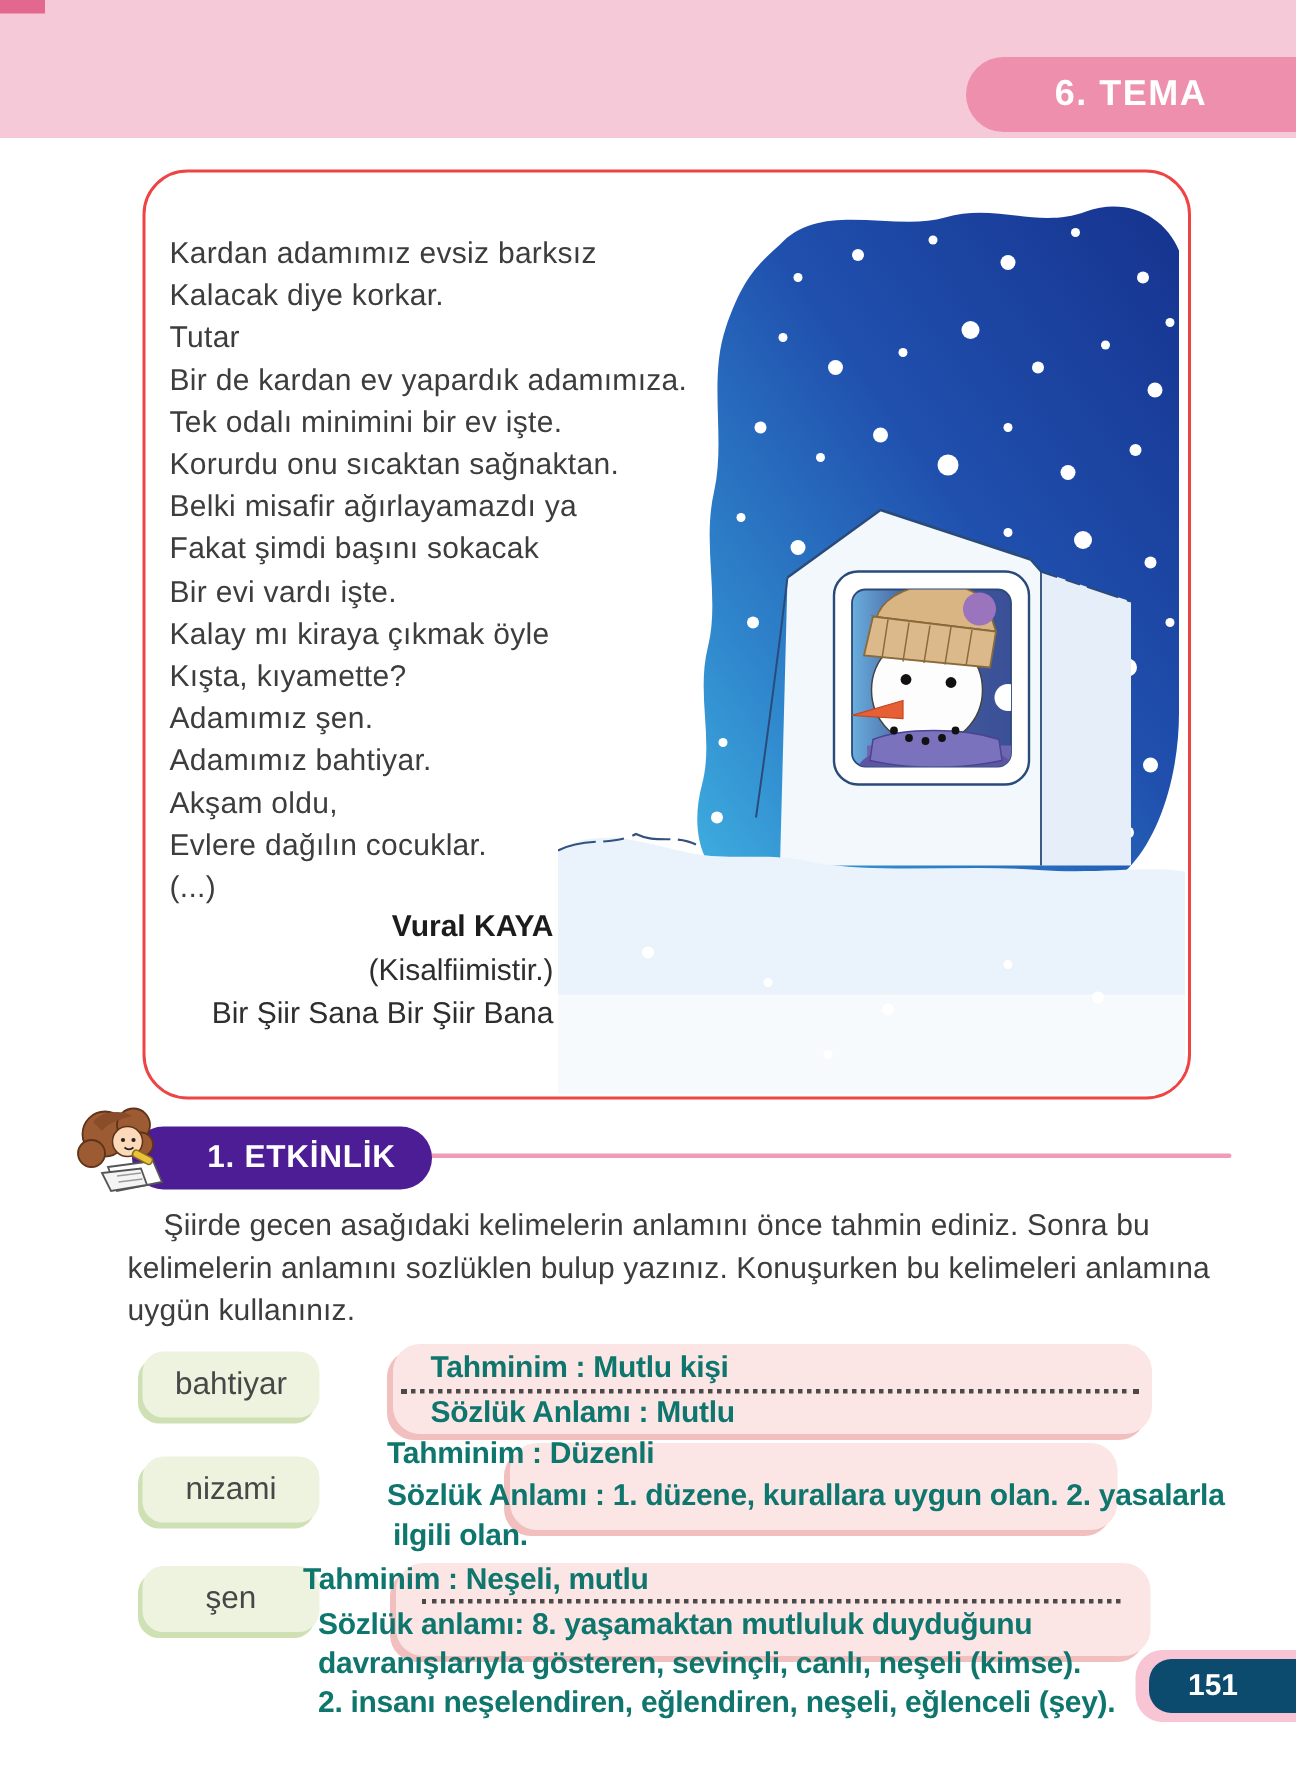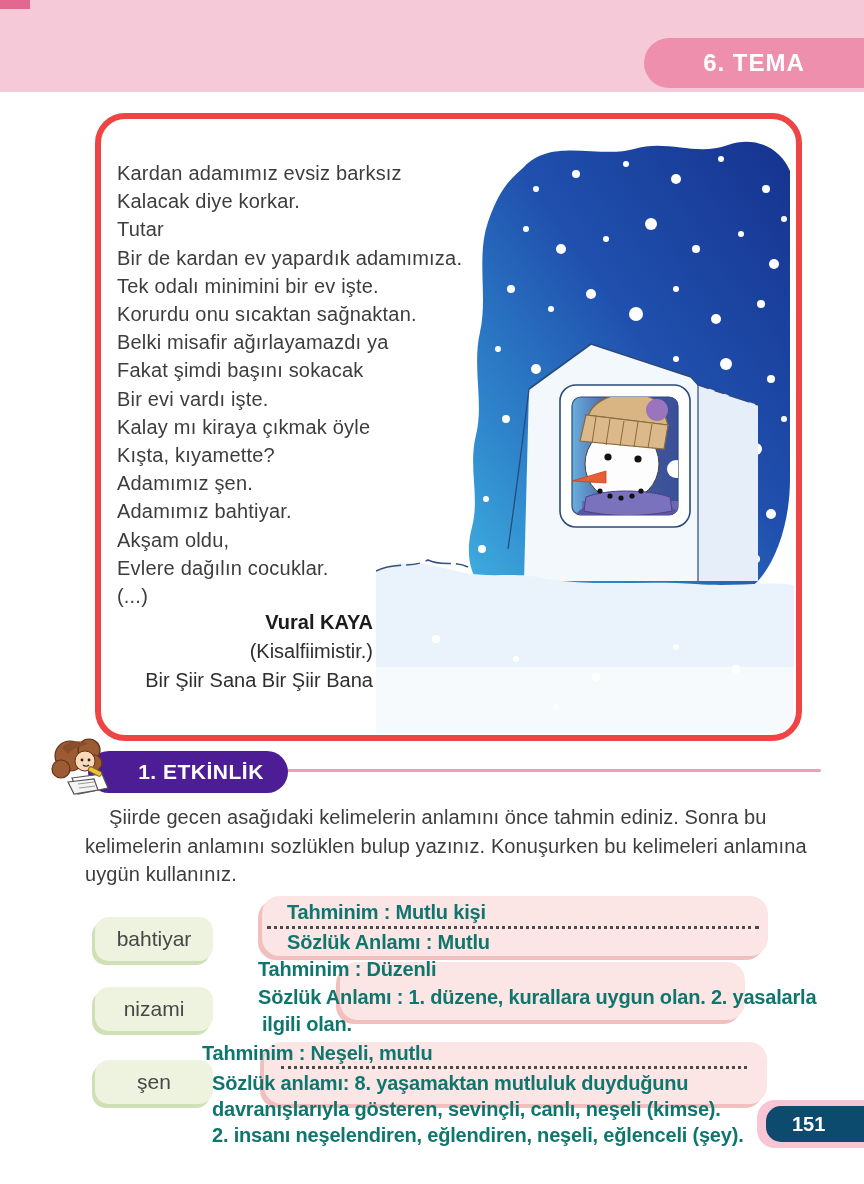--- a/index.html
+++ b/index.html
@@ -14,21 +14,21 @@
   .corner-mark{left:0;top:0;width:30px;height:9px;background:#e2688f;}
   .tema-badge{
     right:0;top:38px;width:220px;height:50px;background:#ee8fae;
     border-radius:26px 0 0 26px;color:#ffffff;font-weight:bold;font-size:24px;
     display:flex;align-items:center;justify-content:center;letter-spacing:1px;
   }
 
   
   .poem-box{
     left:95px;top:113px;width:695px;height:616px;background:#ffffff;
-    border:6px solid #ef4444;border-radius:30px;overflow:hidden;
+    border:2px solid #ef4444;border-radius:30px;overflow:hidden;
   }
   .poem-text{
     left:16px;top:40px;width:380px;color:#3d3d3d;font-size:20px;line-height:28.2px;
     white-space:pre-line;letter-spacing:0.2px;
   }
   .poem-credit{left:16px;top:489px;width:256px;text-align:right;color:#2e2e2e;
     font-size:20px;line-height:29px;}
   .poem-credit .author{font-weight:bold;color:#1c1c1c;}
   .illu{left:275px;top:0;width:418px;height:614px;}
 
@@ -43,21 +43,21 @@
 
   .instruction{
     left:85px;top:803px;width:740px;color:#3d3d3d;font-size:20px;line-height:28.5px;
     white-space:pre-line;text-indent:24px;letter-spacing:0.1px;
   }
 
   
   .pill{
     width:118px;height:44px;background:#edf3df;border-radius:14px;
     box-shadow:-3px 4px 0 #cfe0b4;color:#474747;font-size:21px;
-    display:flex;align-items:center;justify-content:center;margin-top:16px;
+    display:flex;align-items:center;justify-content:center;
   }
   .ansbox{background:#fce6e5;border-radius:18px;box-shadow:-4px 4px 0 #f2bfbf;}
   .red{color:#0f766e;font-weight:bold;font-size:20px;white-space:nowrap;letter-spacing:-0.2px;}
   .dotline{border-bottom:3px dotted #4a4a4a;height:0;}
 
   
   .pageno-outer{right:0;top:1100px;width:107px;height:48px;background:#f8c5d4;border-radius:18px 0 0 18px;}
   .pageno-inner{
     right:0;top:1106px;width:98px;height:36px;background:#0c4a6e;border-radius:15px 0 0 15px;
     color:#fff;font-weight:bold;font-size:20px;display:flex;align-items:center;

